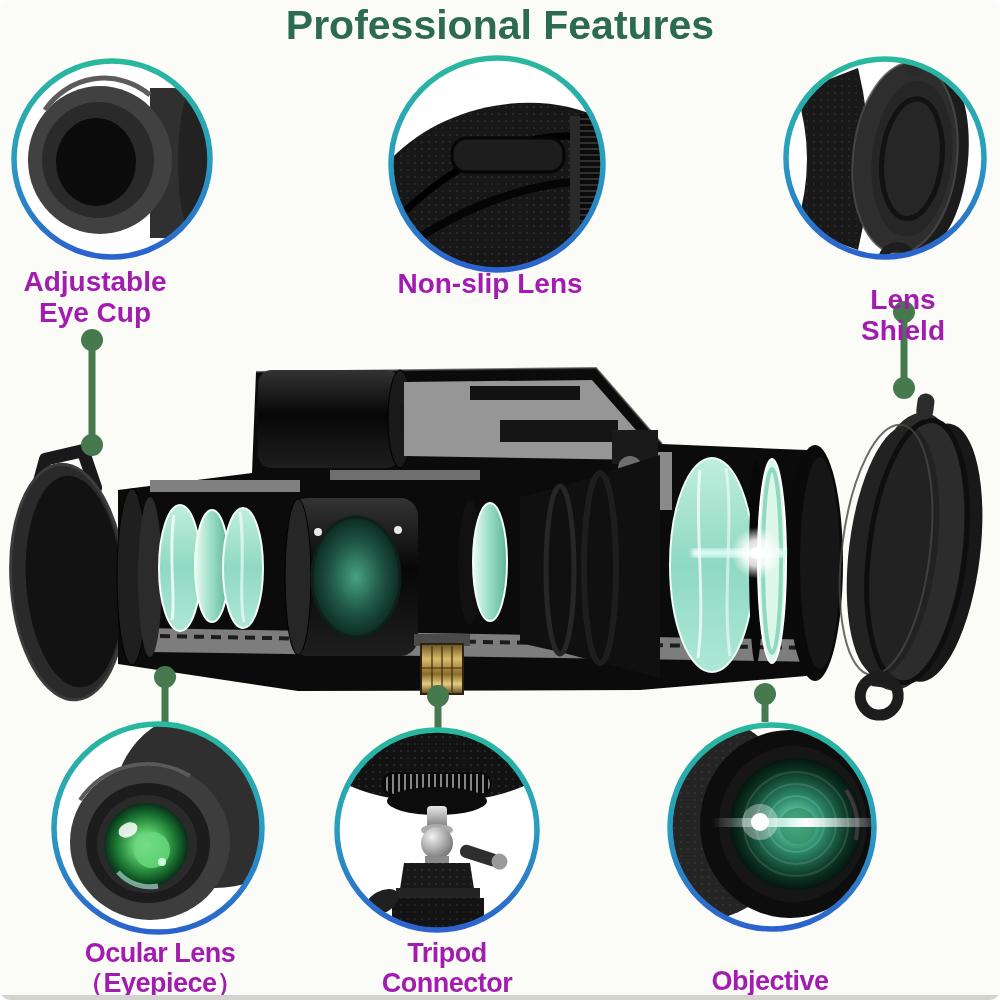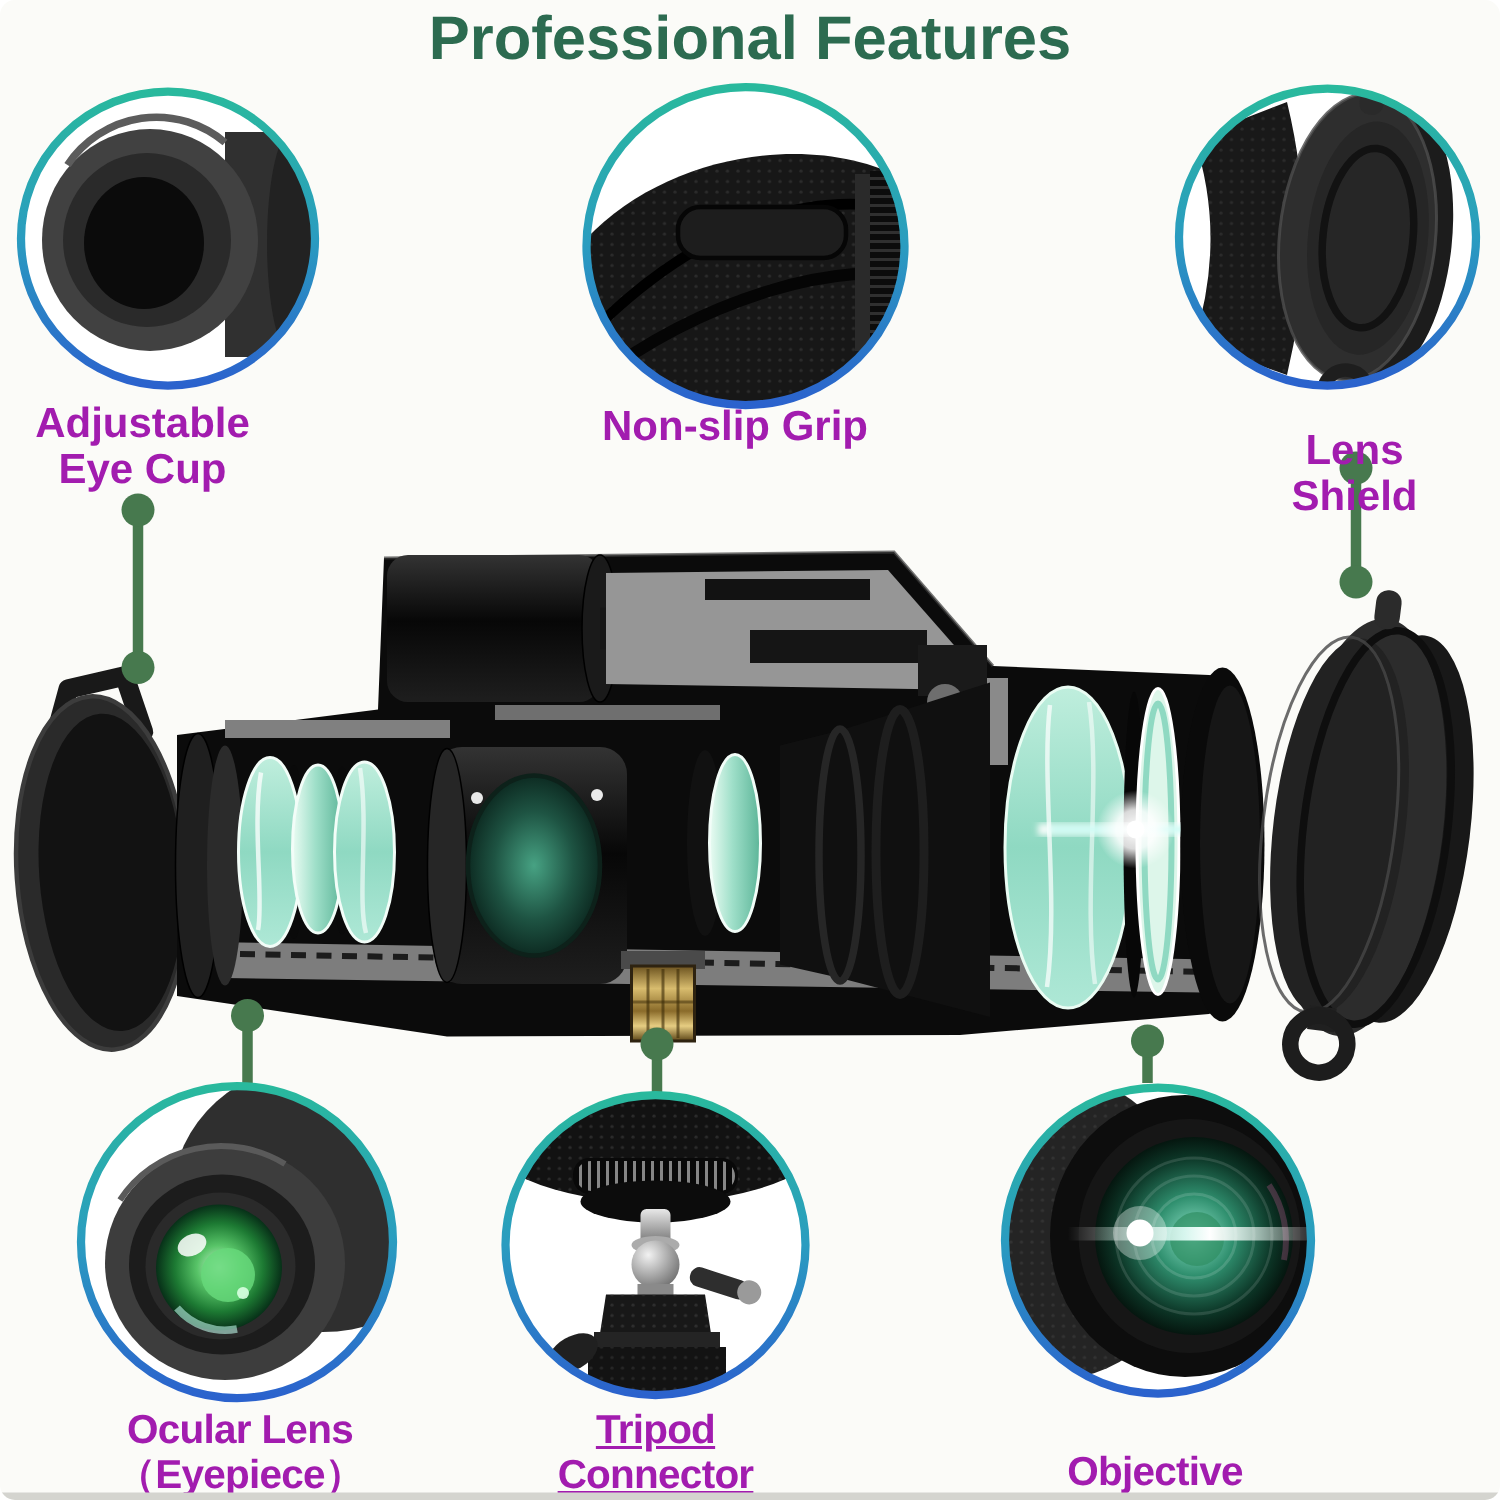--- a/index.html
+++ b/index.html
@@ -356,23 +356,23 @@
         <circle cx="760" cy="822" r="9" fill="#ffffff"></circle>
       </g>
       <circle cx="772" cy="827" r="102" fill="none" stroke="url(#ring)" stroke-width="5.5"></circle>
     </g>
   </svg>
 
   <div class="title">Professional Features</div>
 
   <div class="feature-label" style="left:95px;top:266px;">Adjustable
 Eye Cup</div>
-  <div class="feature-label" style="left:490px;top:268px;">Non-slip Grip</div>
+  <div class="feature-label" style="left:490px;top:268px;">Non-slip Lens</div>
   <div class="feature-label" style="left:903px;top:284px;">Lens Shield</div>
   <div class="feature-label small" style="left:160px;top:938px;">Ocular Lens
 （Eyepiece）</div>
-  <div class="feature-label small" style="left:437px;top:938px;text-decoration:underline;">Tripod
+  <div class="feature-label small" style="left:447px;top:938px;">Tripod
 Connector</div>
   <div class="feature-label small" style="left:770px;top:938px;margin-top:28px;">Objective
 Lens</div>
 
   <div class="bottom-strip"></div>
 </div>
 
 </body></html>

